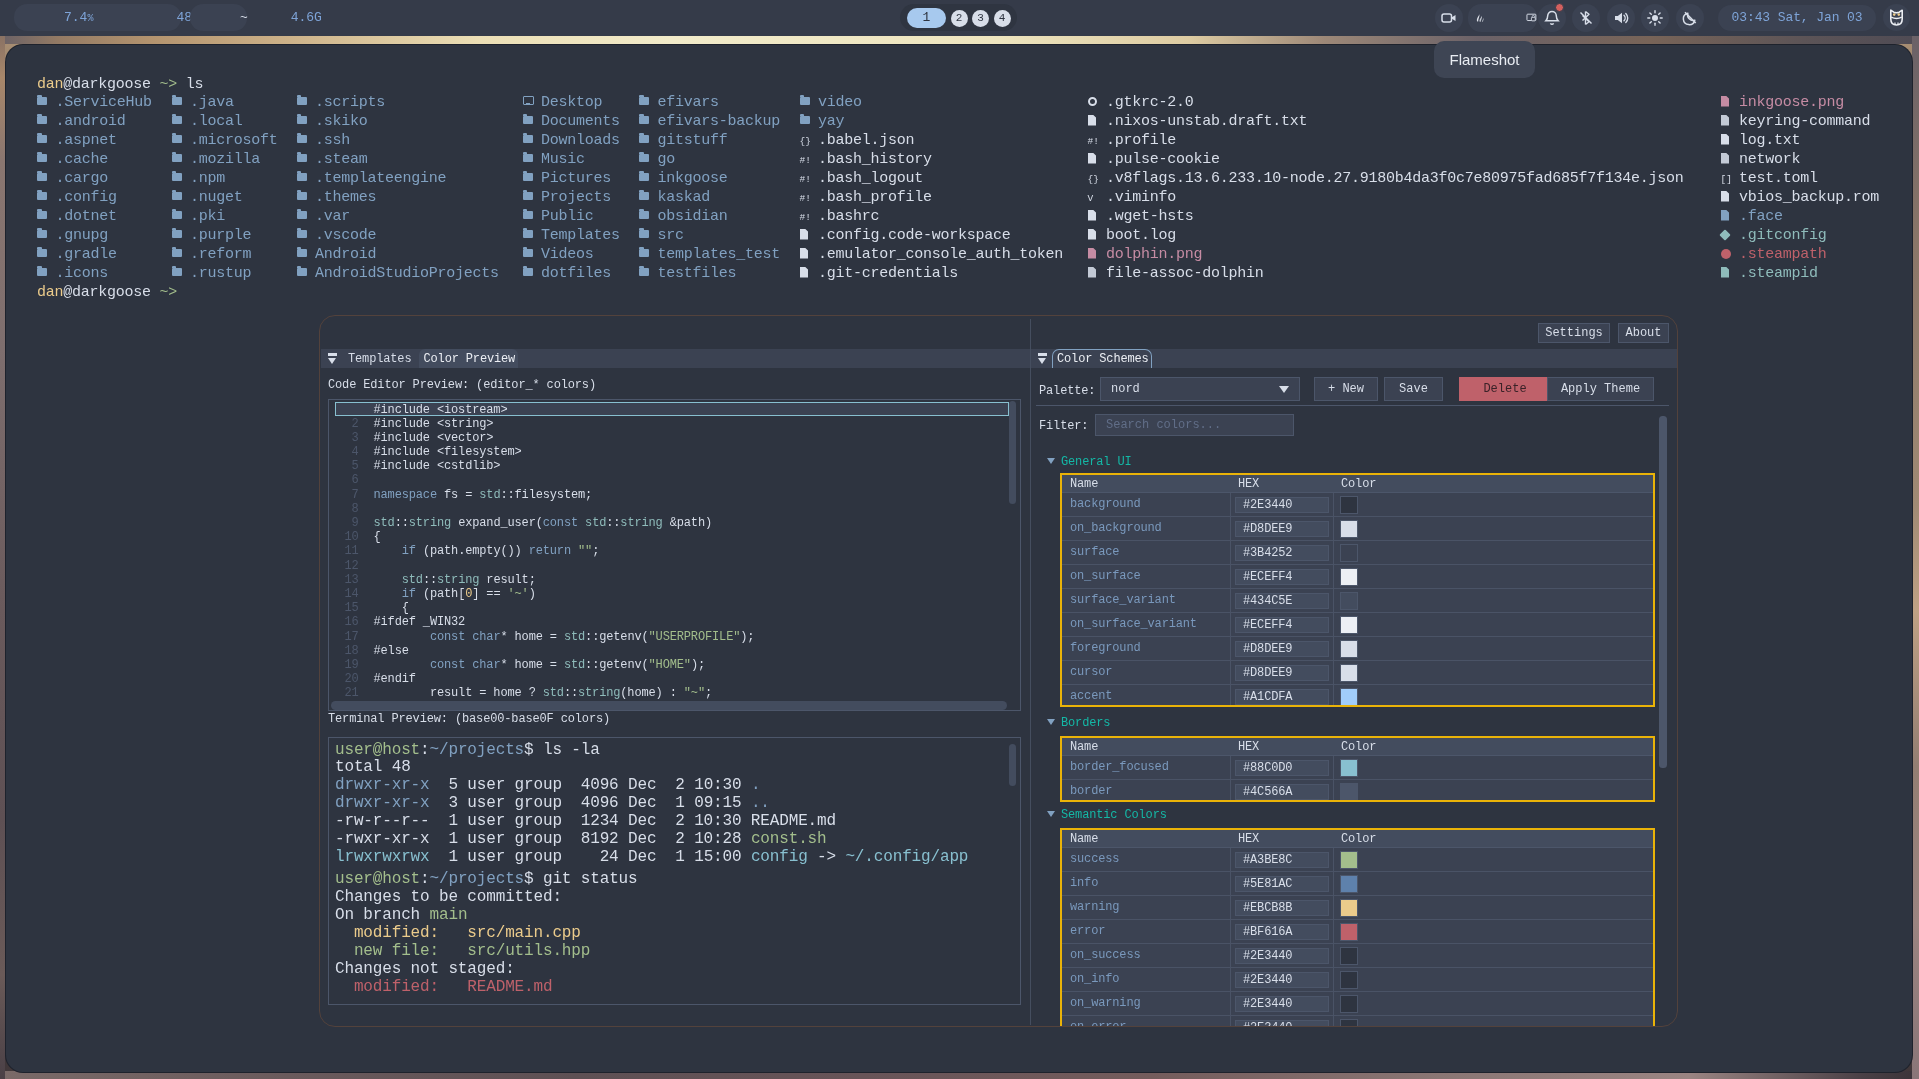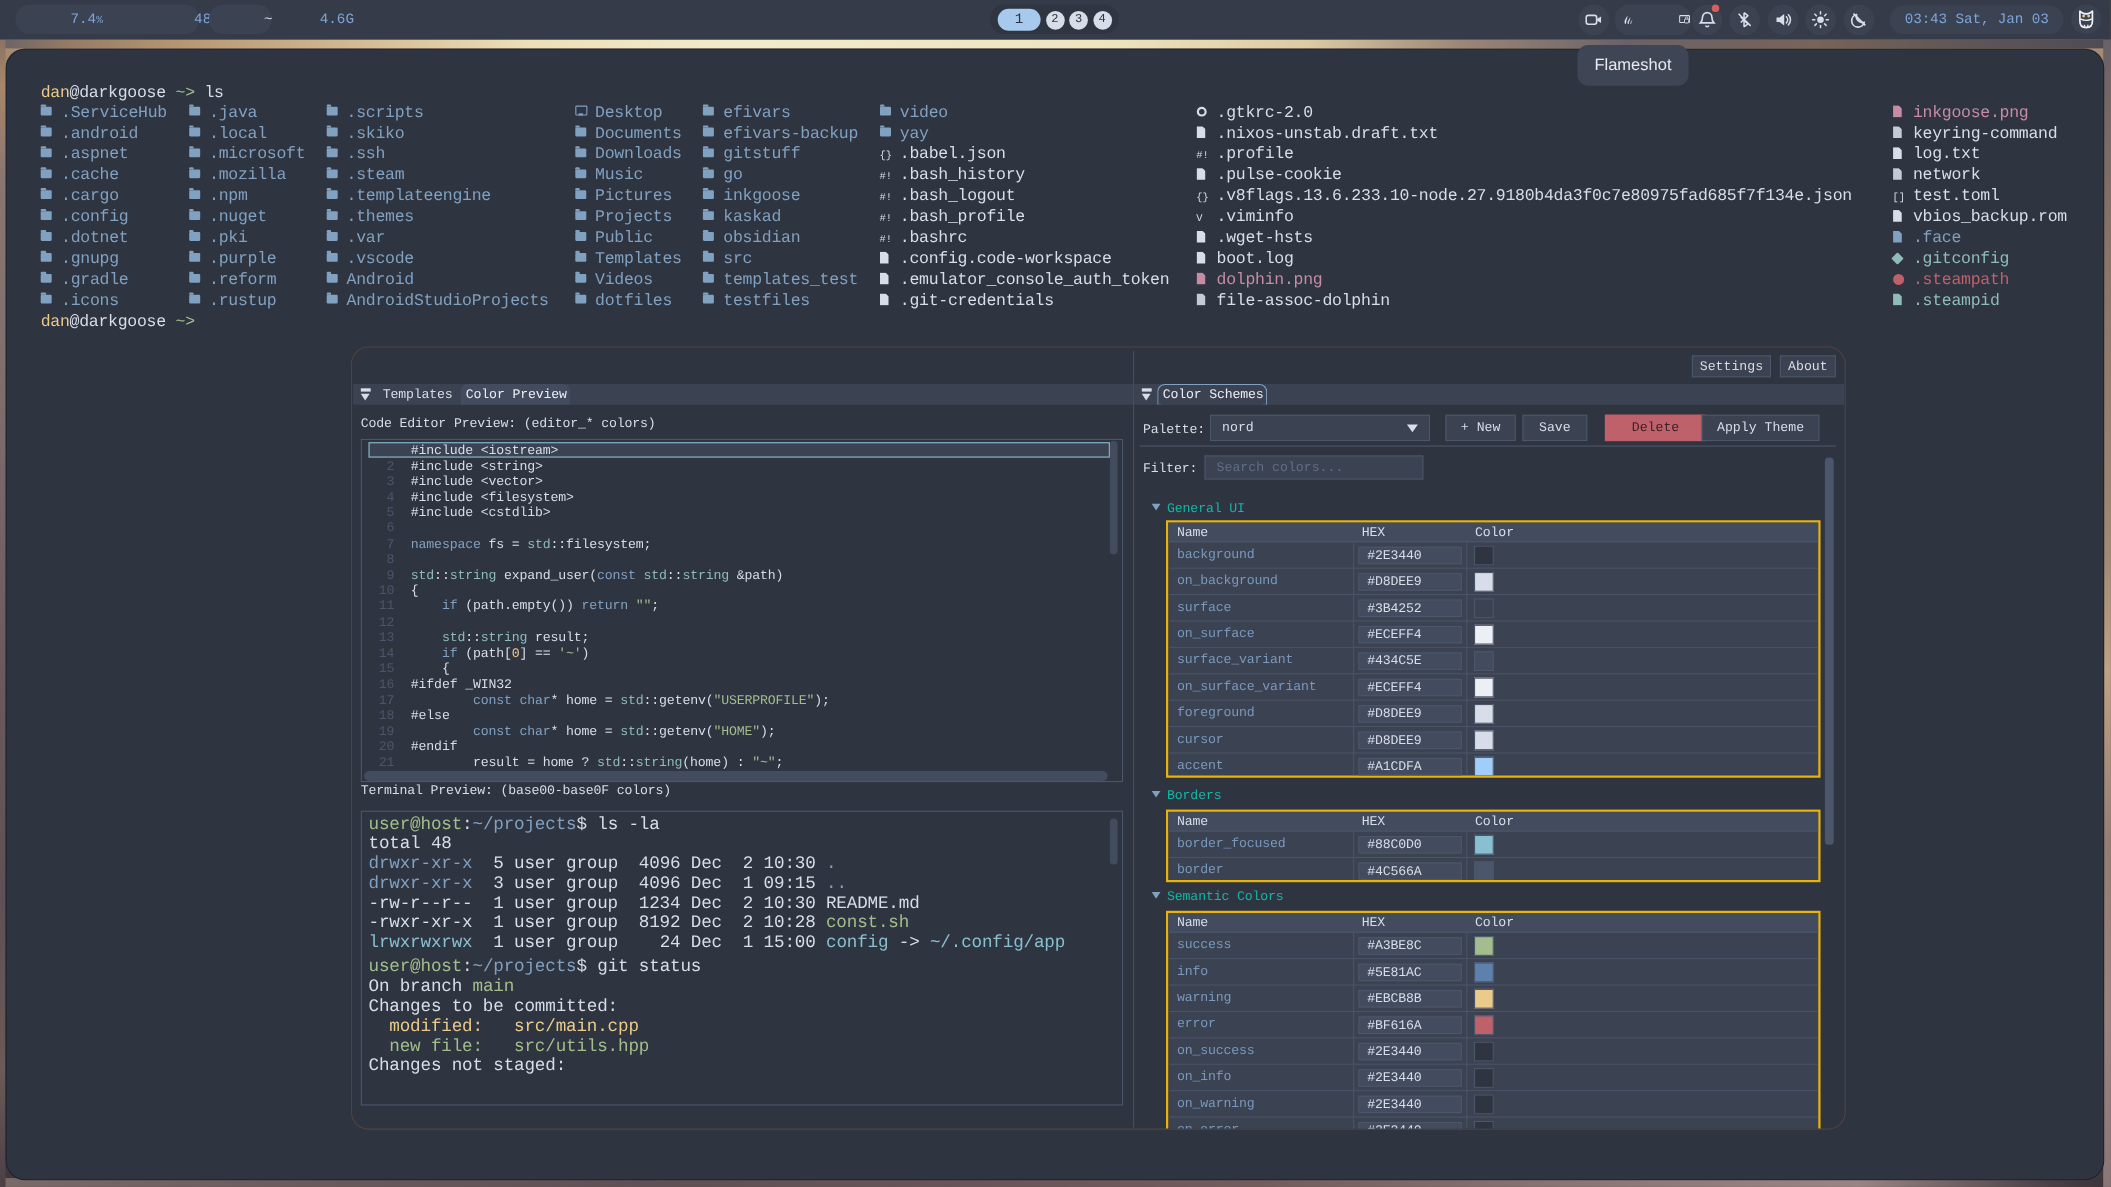--- a/index.html
+++ b/index.html
@@ -286,25 +286,26 @@
     <div id="tplines">
           <div class="tl"><span style="color:#A3BE8C">user@host</span><span style="color:#D8DEE9">:</span><span style="color:#81A1C1">~/projects</span><span style="color:#D8DEE9">$ </span><span style="color:#D8DEE9">ls -la</span></div>
           <div class="tl"><span style="color:#D8DEE9">total 48</span></div>
           <div class="tl"><span style="color:#81A1C1">drwxr-xr-x</span><span style="color:#D8DEE9">  5 user group  4096 Dec  2 10:30 </span><span style="color:#81A1C1">.</span></div>
           <div class="tl"><span style="color:#81A1C1">drwxr-xr-x</span><span style="color:#D8DEE9">  3 user group  4096 Dec  1 09:15 </span><span style="color:#81A1C1">..</span></div>
           <div class="tl"><span style="color:#D8DEE9">-rw-r--r--  1 user group  1234 Dec  2 10:30 README.md</span></div>
           <div class="tl"><span style="color:#D8DEE9">-rwxr-xr-x  1 user group  8192 Dec  2 10:28 </span><span style="color:#A3BE8C">const.sh</span></div>
           <div class="tl"><span style="color:#88C0D0">lrwxrwxrwx</span><span style="color:#D8DEE9">  1 user group    24 Dec  1 15:00 </span><span style="color:#88C0D0">config</span><span style="color:#D8DEE9"> -&gt; </span><span style="color:#88C0D0">~/.config/app</span></div>
           <div style="height:4.5px"></div>
           <div class="tl"><span style="color:#A3BE8C">user@host</span><span style="color:#D8DEE9">:</span><span style="color:#81A1C1">~/projects</span><span style="color:#D8DEE9">$ </span><span style="color:#D8DEE9">git status</span></div>
+          <div class="tl"><span style="color:#D8DEE9">Changes to be committed:</span></div>
           <div class="tl"><span style="color:#D8DEE9">On branch </span><span style="color:#A3BE8C">main</span></div>
-          <div class="tl"><span style="color:#D8DEE9">Changes to be committed:</span></div>
           <div class="tl"><span style="color:#EBCB8B">  modified:   src/main.cpp</span></div>
           <div class="tl"><span style="color:#A3BE8C">  new file:   src/utils.hpp</span></div>
           <div class="tl"><span style="color:#D8DEE9">Changes not staged:</span></div>
+          <div class="tl"><span style="color:#BF616A">  modified:   README.md</span></div>
         </div>
     <div class="vth" style="left:680px;top:6px;height:42px"></div>
   </div>
 
   <div id="rp">
     <div class="coll" style="left:7px;top:33.5px"></div>
     <div style="position:absolute;left:21px;top:30px;width:100px;height:19px;border:1px solid #81A1C1;border-bottom:none;border-radius:7px 7px 0 0;background:#3B4252"></div>
     <div class="mono12" style="position:absolute;left:26px;top:33px;color:#ECEFF4">Color Schemes</div>
 
     <div class="mono12" style="position:absolute;left:8px;top:64.5px">Palette:</div>

